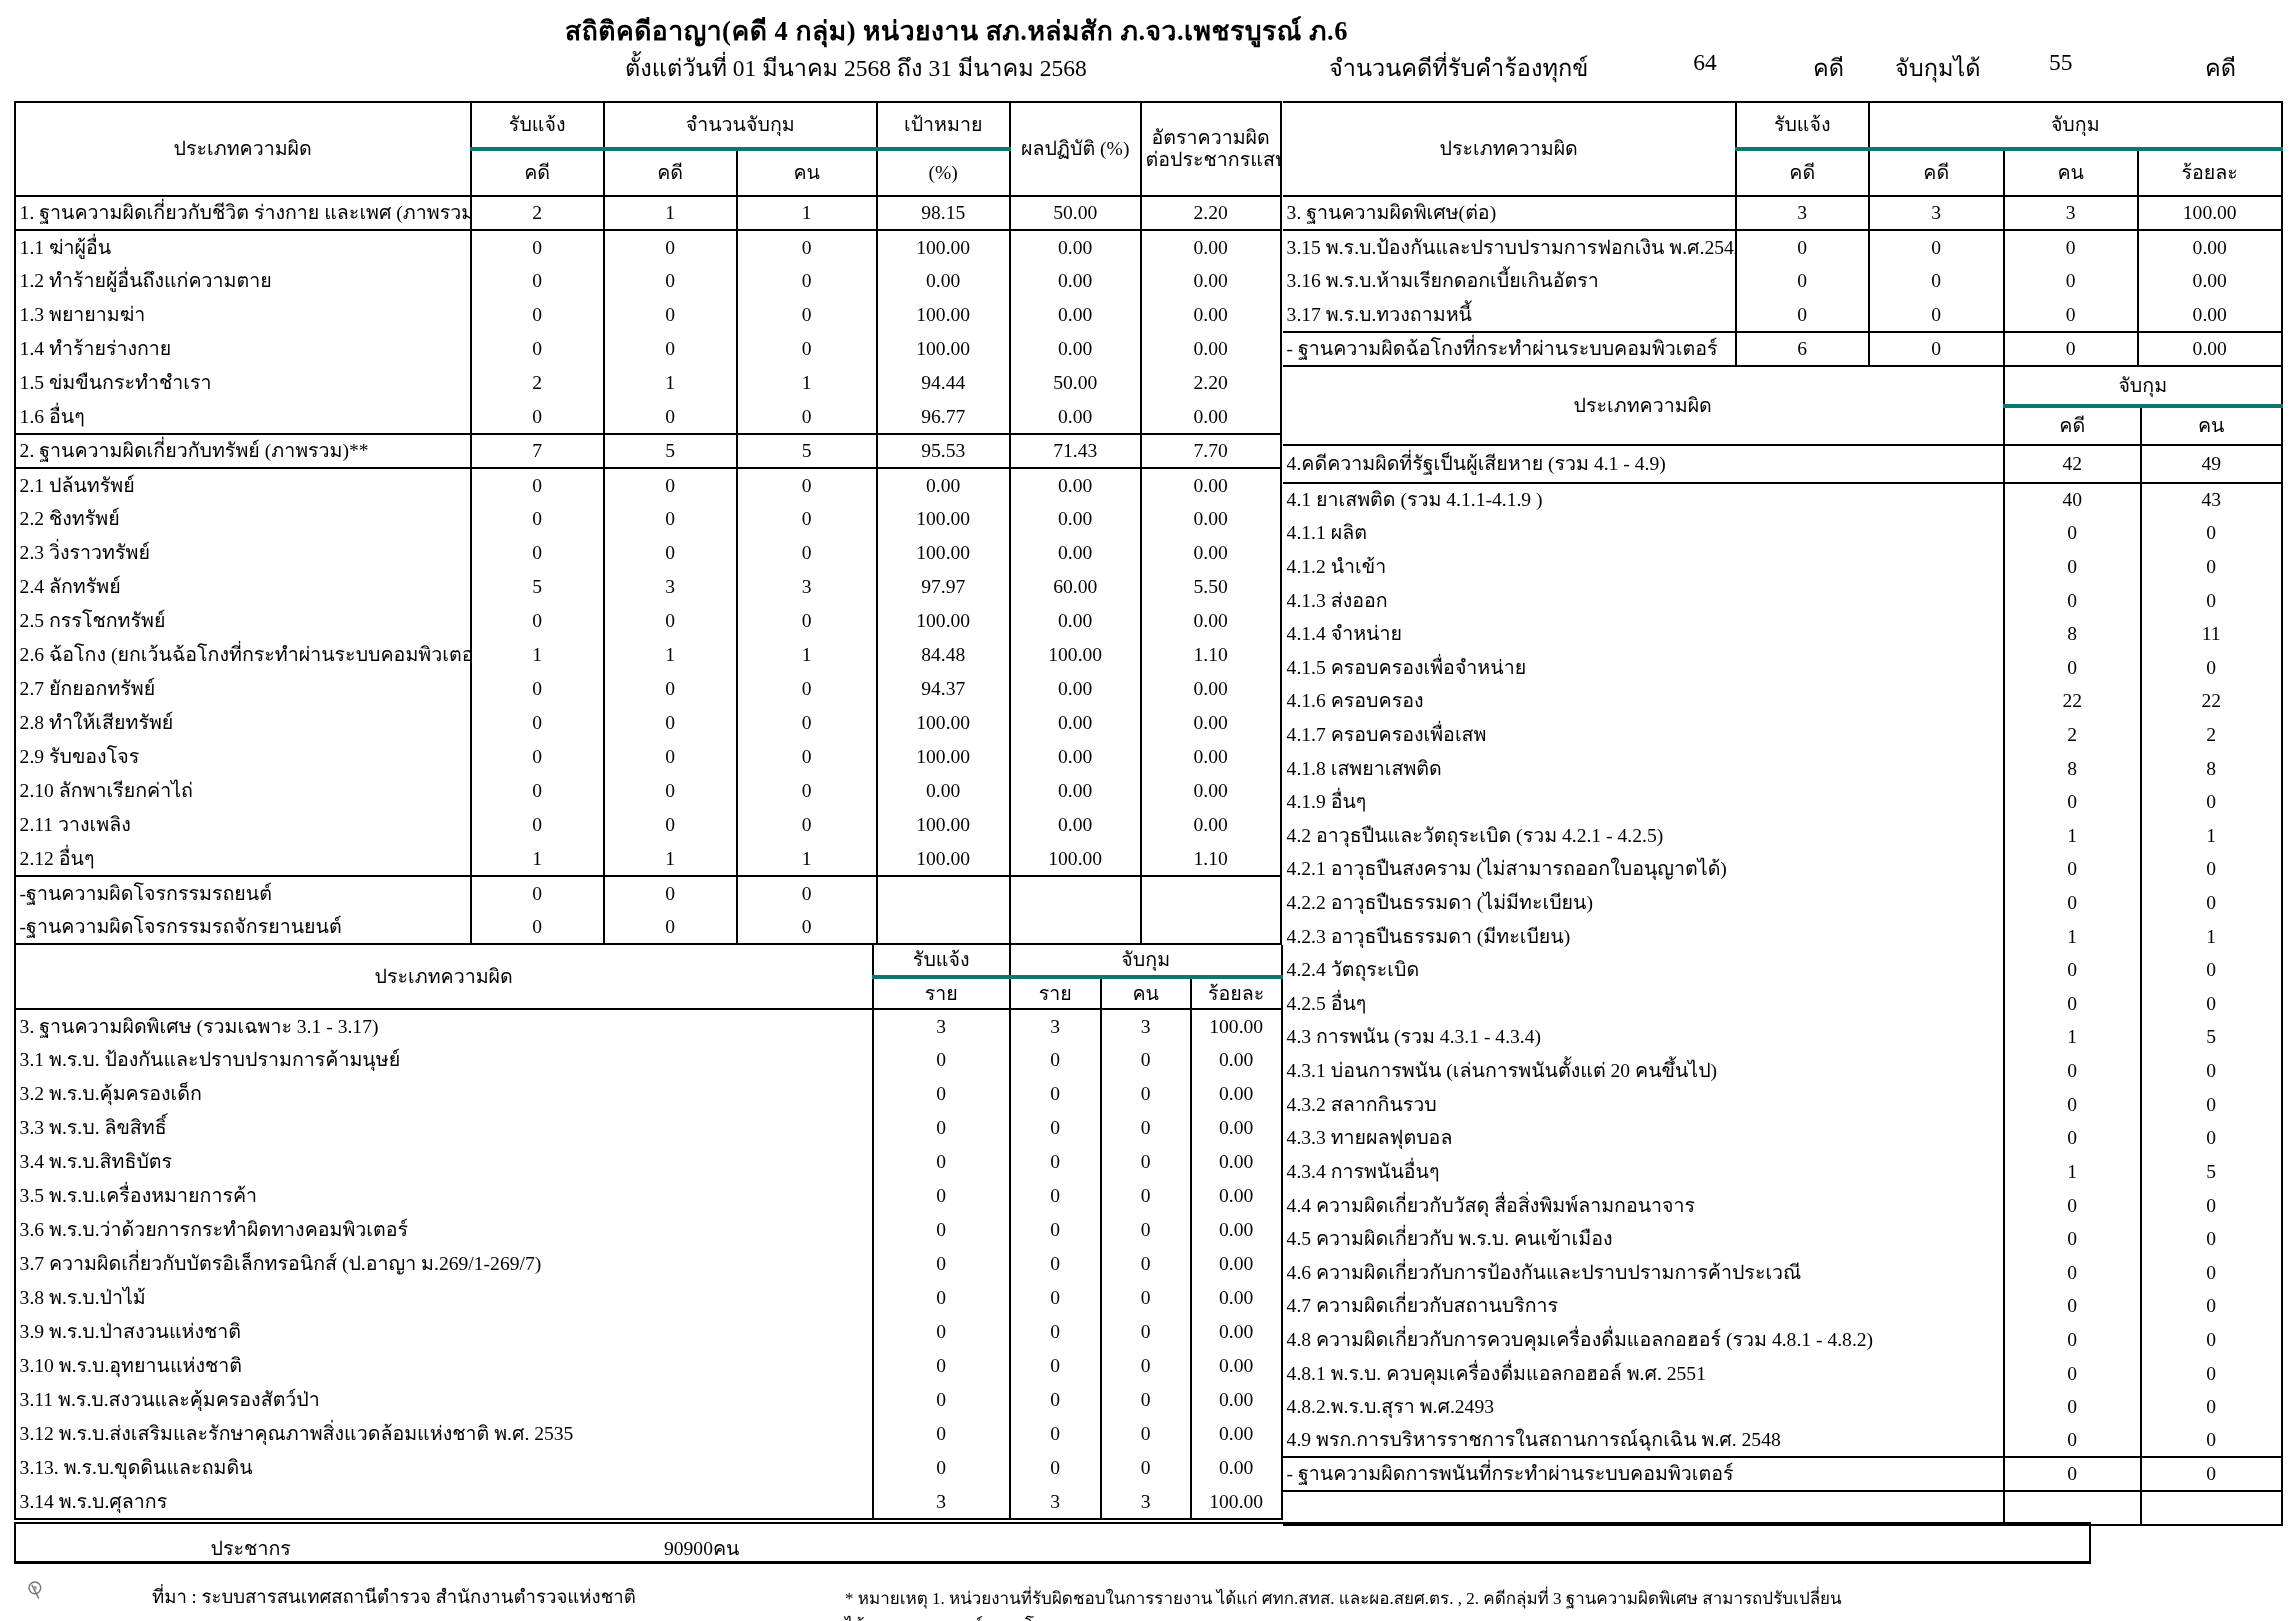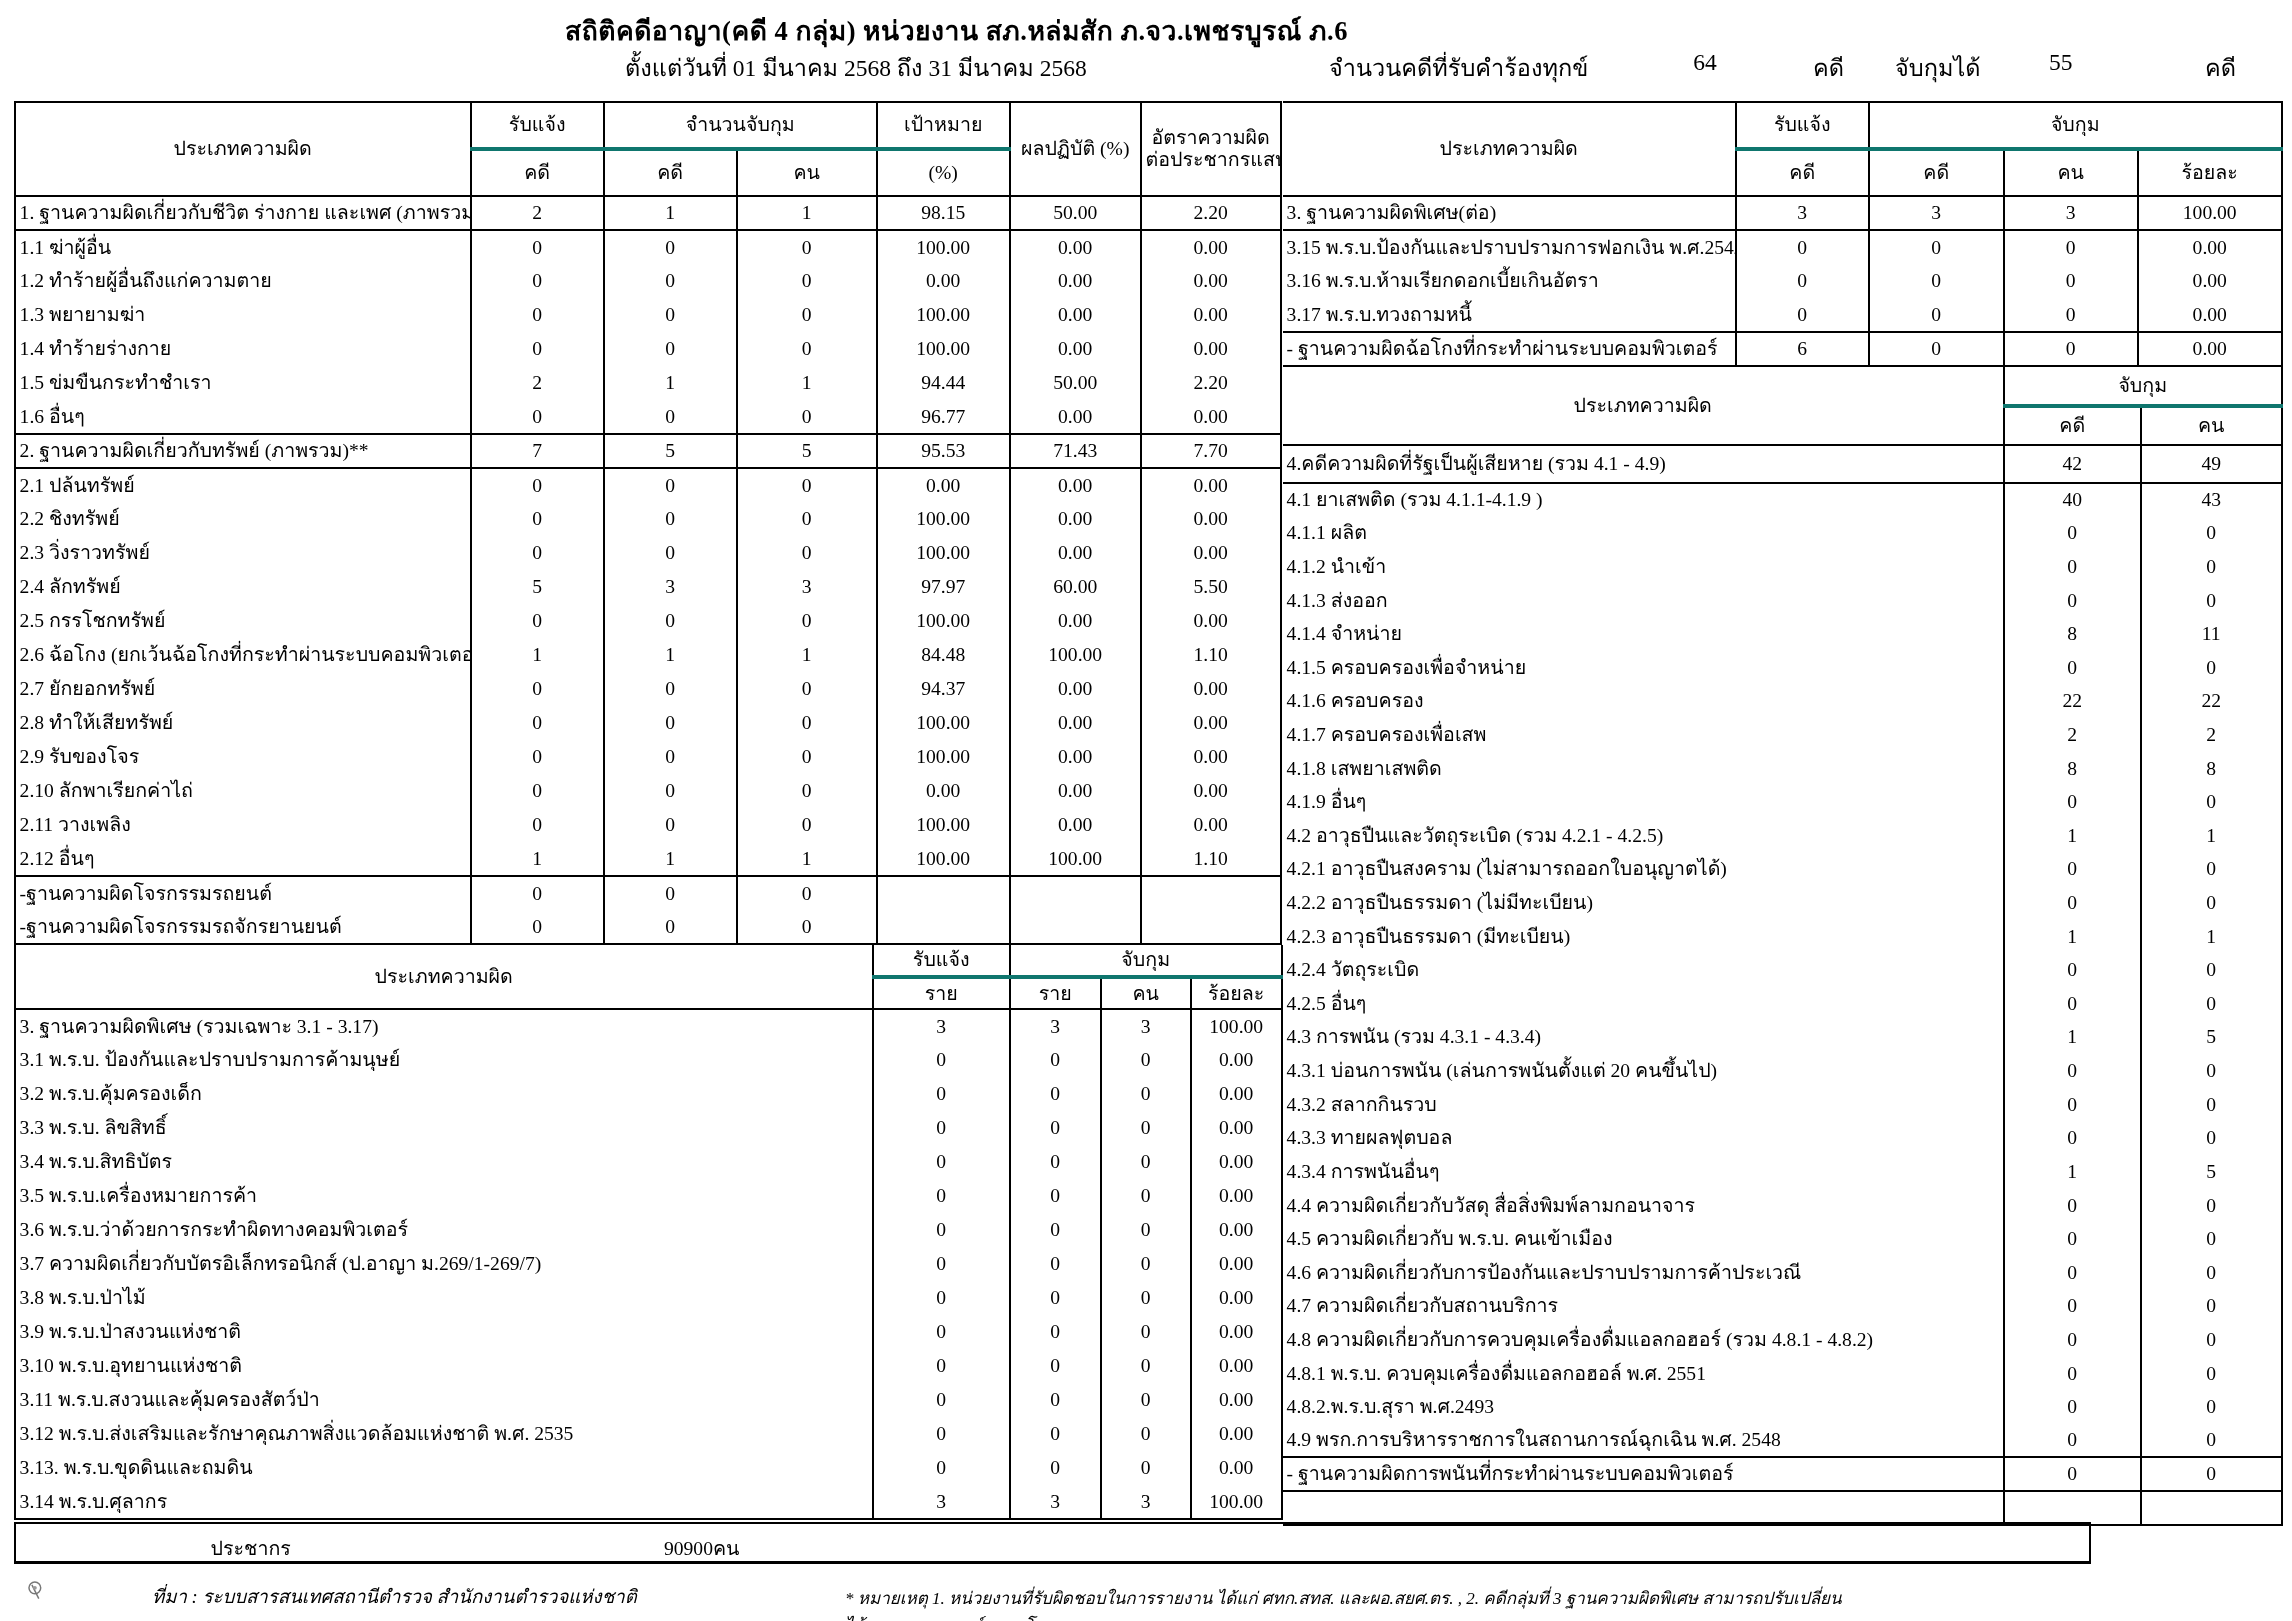--- a/index.html
+++ b/index.html
@@ -56,21 +56,21 @@
   #rtBbody tr:nth-child(1){height:37px;}
   #rtBbody tr:nth-child(1) td{border-bottom:2.9px solid #000;}
   #rtBbody tr:nth-child(31) td{border-top:2.9px solid #000;border-bottom:2px solid #000;}
 
   .bottom-row{position:absolute;left:13.7px;top:1522px;width:2077px;height:42px;
     border:2.9px solid #000;border-bottom:3.9px solid #000;box-sizing:border-box;font-size:19.6px;}
   .pop-label{position:absolute;left:0;top:7.8px;width:470px;text-align:center;}
   .pop-value{position:absolute;left:549px;top:7.8px;width:274px;text-align:center;}
   .printed-by{position:absolute;left:980px;top:7.8px;}
 
-  .footnotes{position:absolute;left:0;top:1578px;width:1859px;height:39px;font-size:17px;font-style:italic;}
+  .footnotes{position:absolute;left:0;top:1578px;width:1859px;height:39px;font-size:17px;}
   .src-icon{position:absolute;left:27.4px;top:2px;}
   .src-text{position:absolute;left:152px;top:3.9px;font-size:18.6px;}
   .note-text{position:absolute;left:845px;top:5.9px;}
 </style>
 </head>
 <body>
 
 <div class="title">สถิติคดีอาญา(คดี 4 กลุ่ม) หน่วยงาน สภ.หล่มสัก ภ.จว.เพชรบูรณ์ ภ.6</div>
 
 <div class="subtitle">

